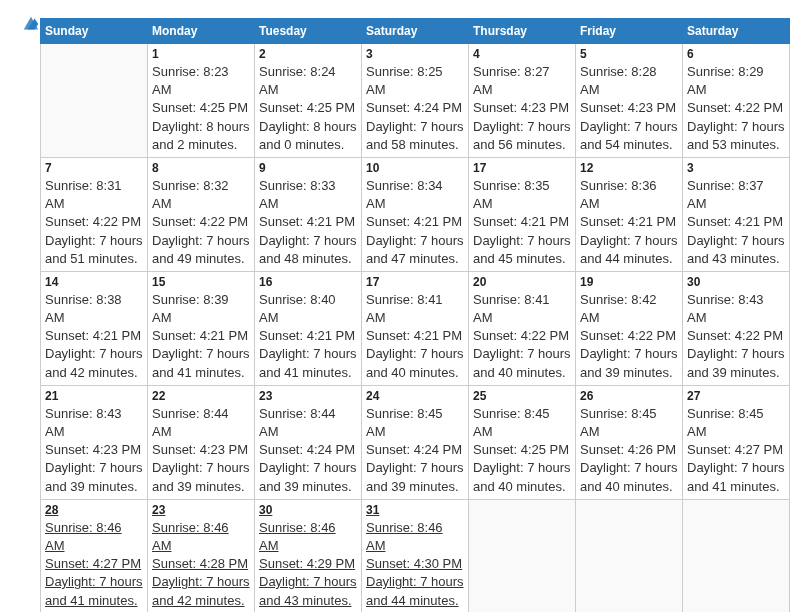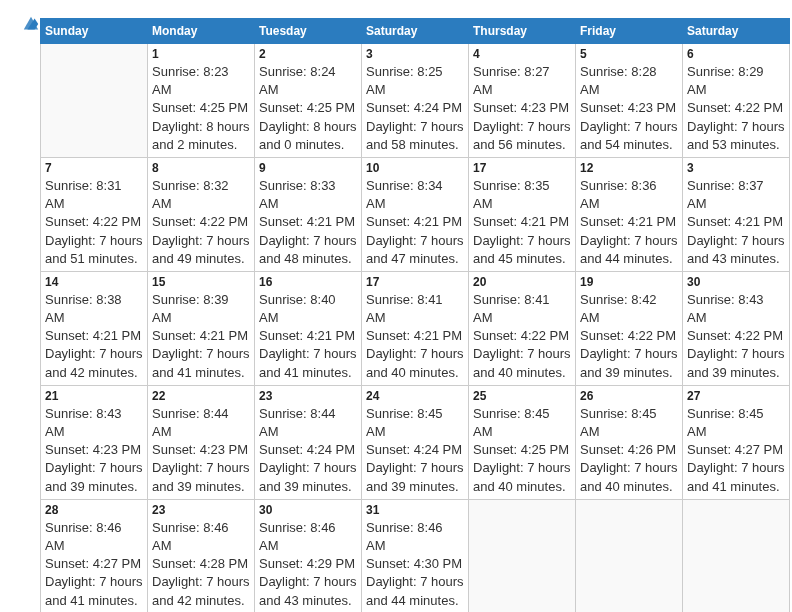--- a/index.html
+++ b/index.html
@@ -96,20 +96,21 @@
     .day-info {
       font-size: 13px;
       line-height: 1.4;
       color: #333;
     }
     .empty-cell {
       background: #f9f9f9;
     }
     tr:last-child td {
       height: 80px;
+      text-decoration: underline;
     }
   </style>
 </head>
 <body>
 
 <div class="page">
   <div class="header">
     <div class="logo">
       <div class="logo-text">
         <span class="logo-general"></span>

